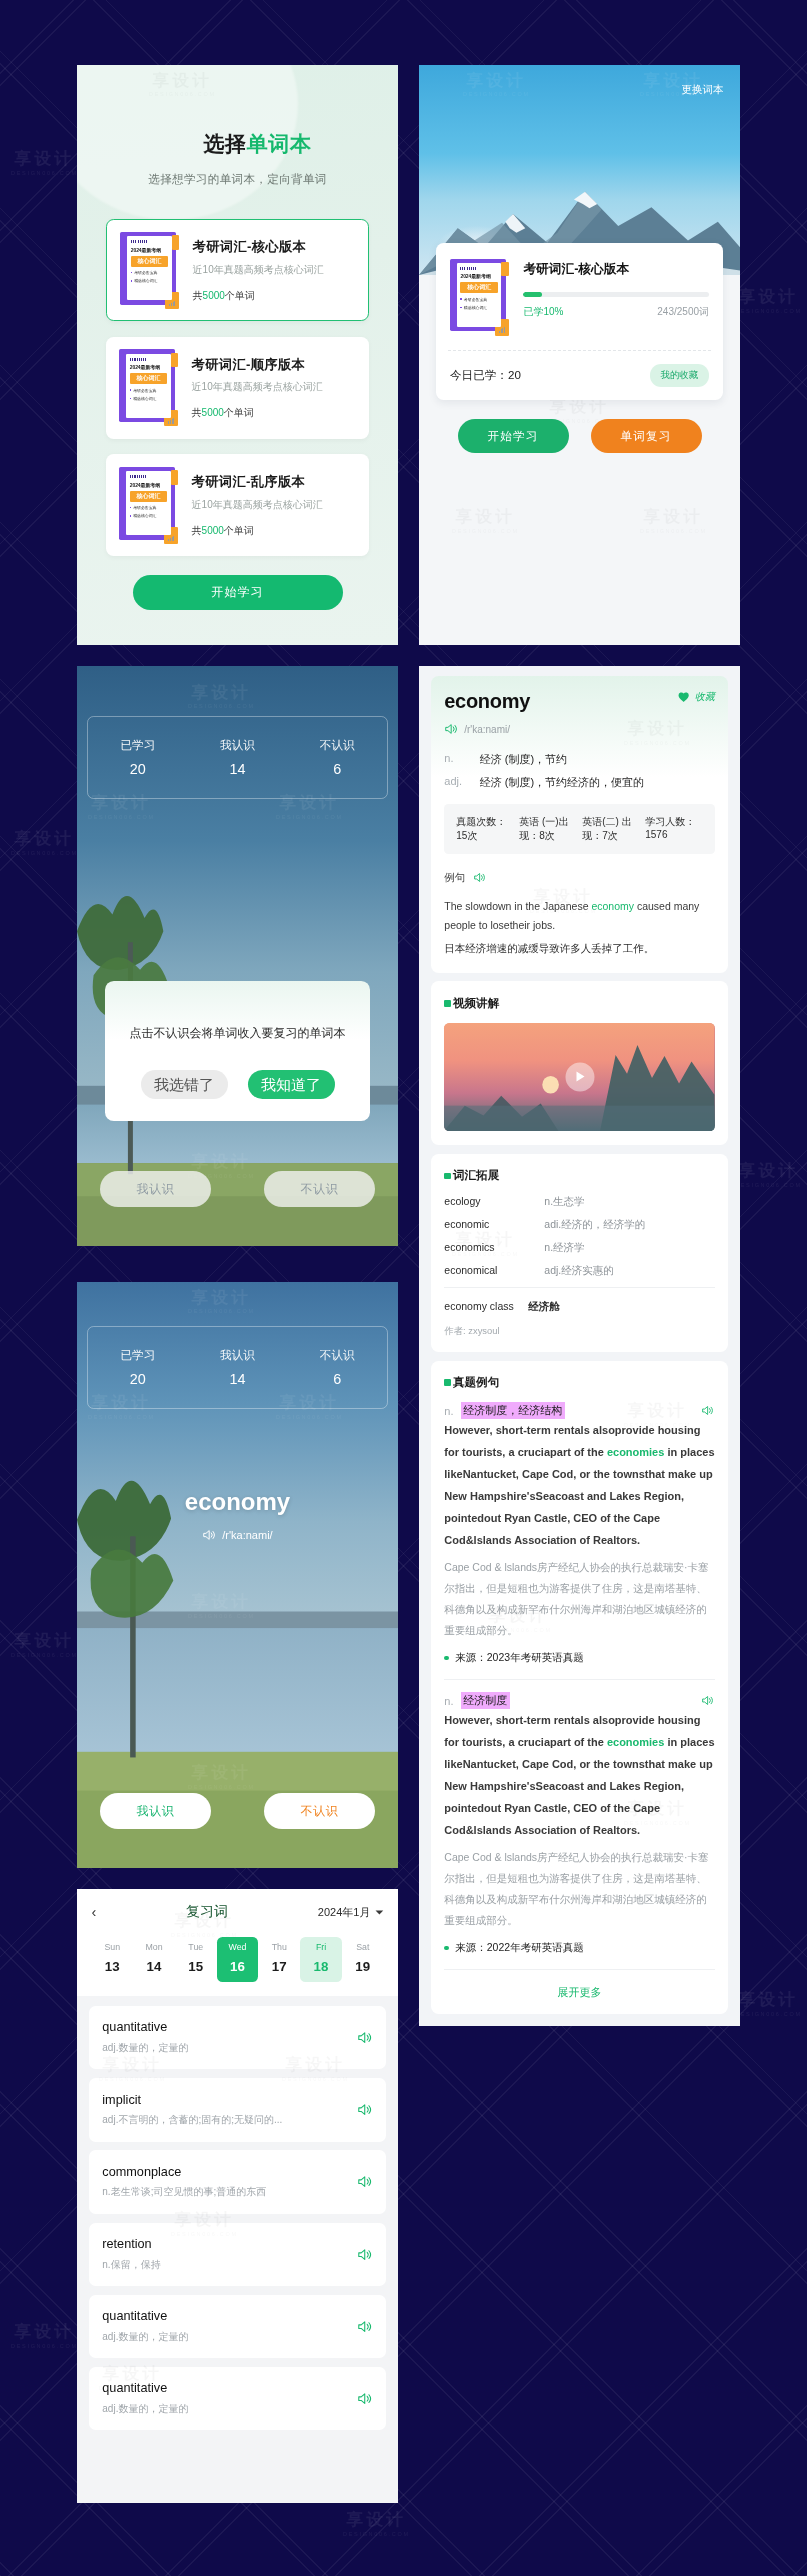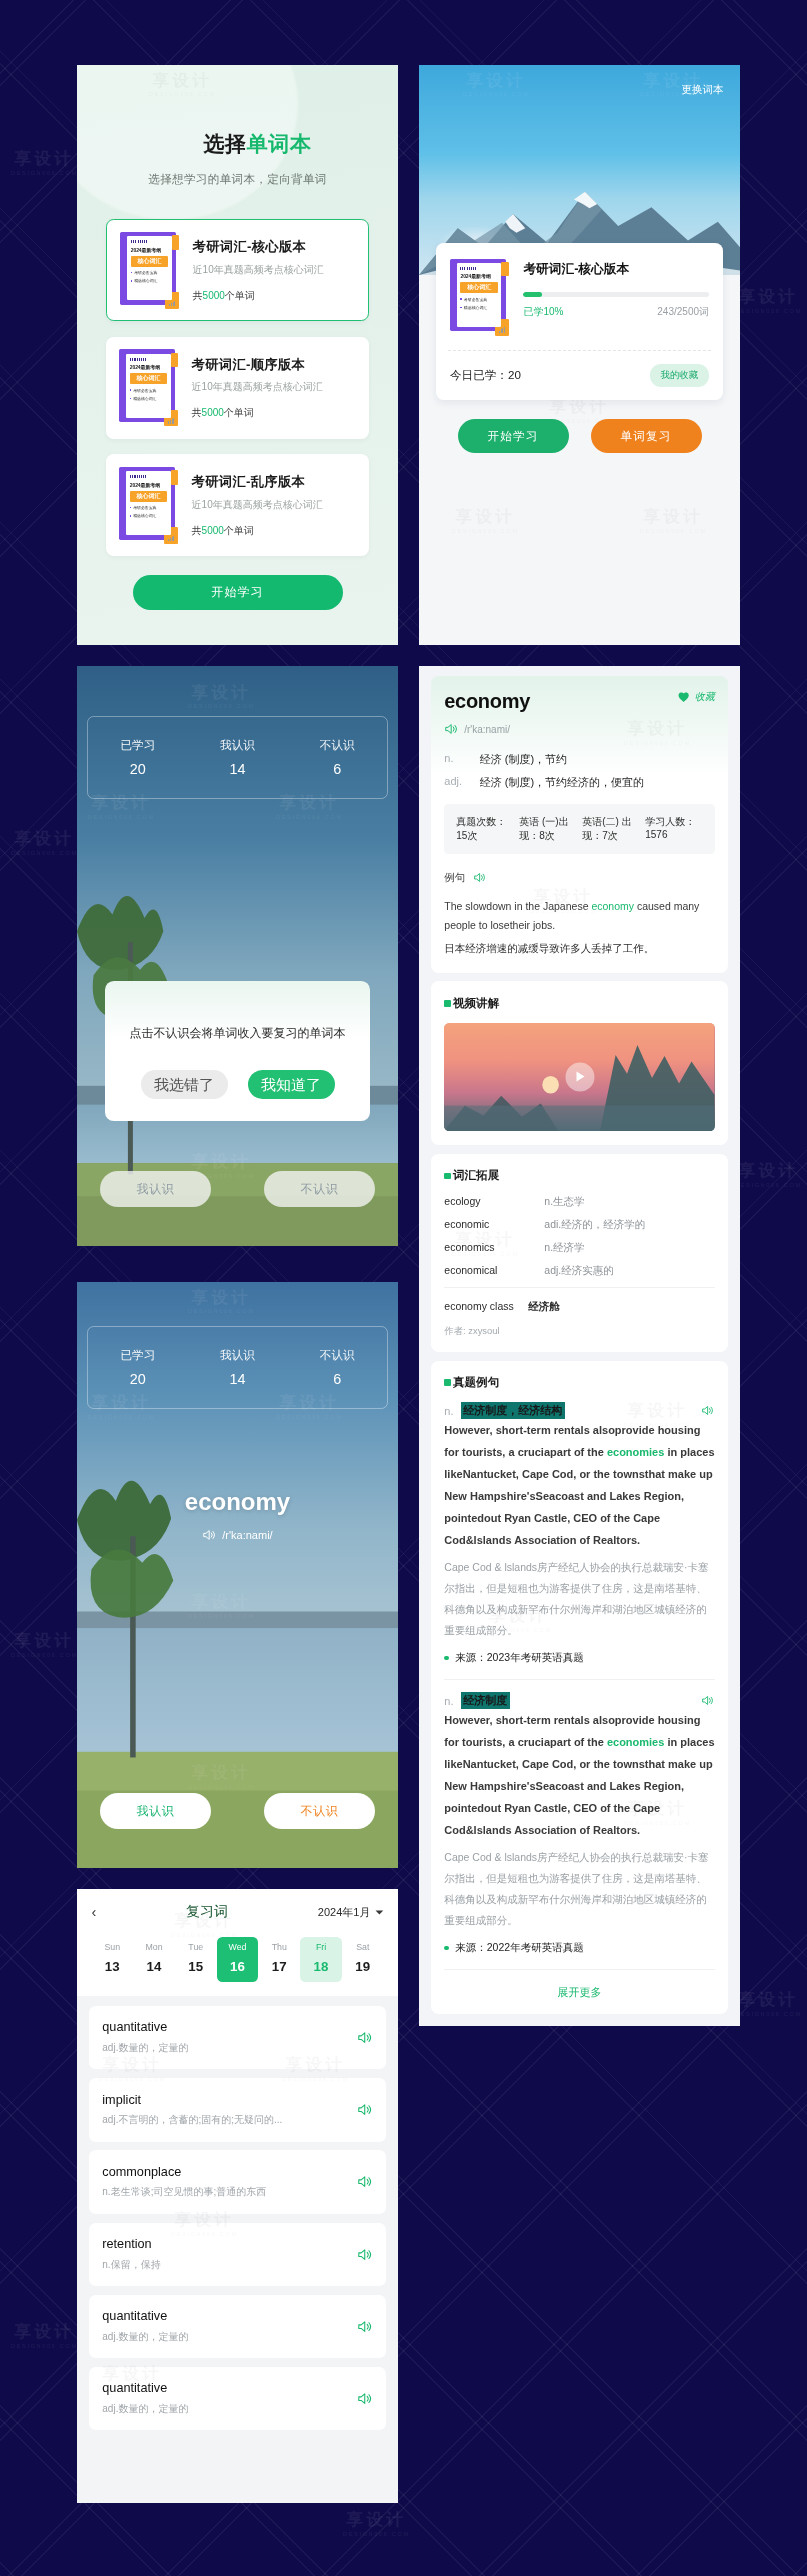--- a/index.html
+++ b/index.html
@@ -170,21 +170,21 @@
   .rel-row { display:flex; font-size: 10.5px; margin-bottom: 8.8px; }
   .rel-row .w { width: 100px; flex:0 0 100px; color:#2b2b2b; }
   .rel-row .m { color:#8c9297; }
   .rel-div { border-top:0.6px solid #eef0f2; margin: 6.6px 0 12px; }
   .phrase { display:flex; gap: 14.4px; font-size: 10.5px; color:#2b2b2b; }
   .phrase b { font-weight: 700; }
   .author { margin-top: 11px; font-size: 9.4px; color:#a3a9ae; }
   .exam-def { display:flex; align-items:center; justify-content:space-between; margin-top: 12px;}
   .exam-def .left { display:flex; gap: 7.7px; align-items:center; font-size: 11px; }
   .exam-def .left .pos { color:#a8aeb3; }
-  .exam-def .left .t { background:#0f766e; padding: 1.1px 2.2px; font-weight:700; color:#171717;text-align:center;}
+  .exam-def .left .t { background:#f0abfc; padding: 1.1px 2.2px; font-weight:400; color:#171717;text-align:center;}
   .para-en { margin-top: 0; font-size: 11px; color:#3a3a3a; line-height: 2.0; font-weight: bold; }
   .para-en .hl { color:#19b96e; }
   .para-cn { margin-top: 5.5px; font-size: 10.5px; color:#9aa0a5; line-height: 2.0; }
   .src { margin-top: 10px; font-size: 10.5px; color:#222; display:flex; align-items:center; gap:6.6px;}
   .src i { width:4.4px; height:4.4px; border-radius:50%; background:#19b96e; display:block;}
   .sep { border-top: 0.6px solid #eef0f2; margin: 14.4px 0 0; }
   .more { text-align:center; color:#19b96e; font-size: 11px; padding-top: 14.4px; }
 
   
   #s6 { left: 77px; top: 1889px; width: 321px; height: 614px; background:#f3f4f6; }

